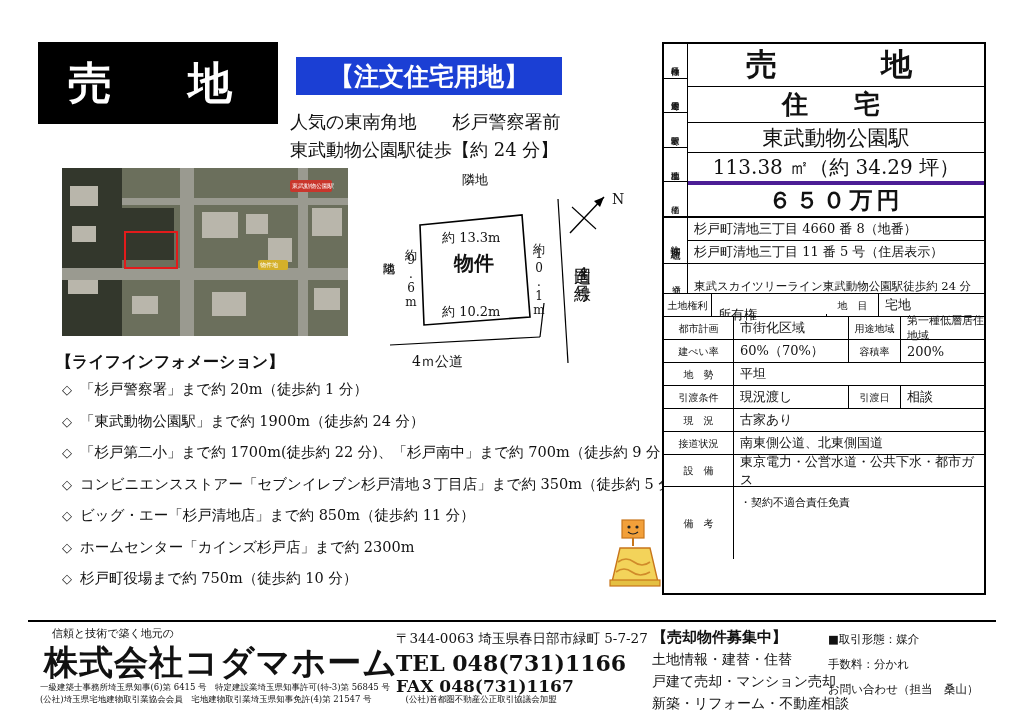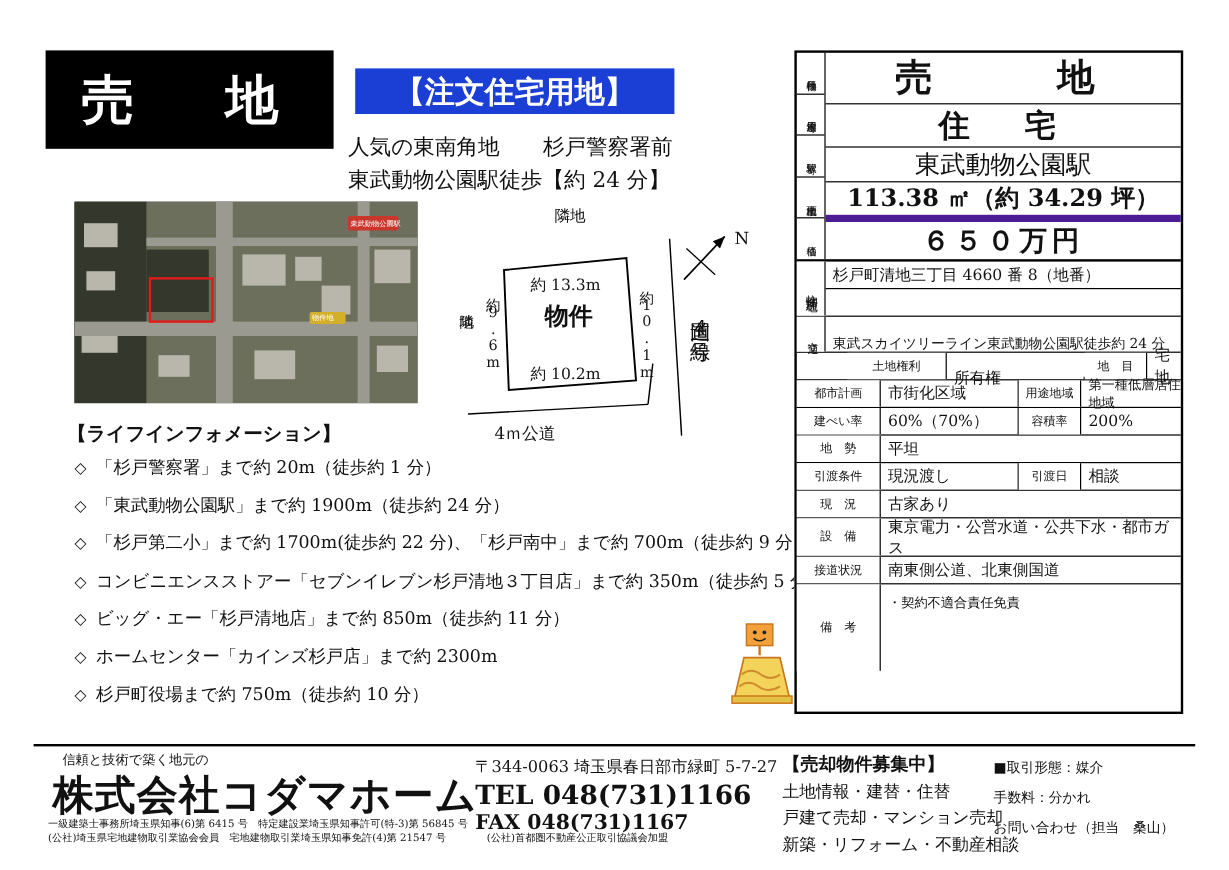--- a/index.html
+++ b/index.html
@@ -127,21 +127,21 @@
   .hr1{height:44px;display:flex;align-items:center;justify-content:center;
        font-size:31px;font-weight:bold;letter-spacing:14px;border-bottom:1px solid #000;
        font-family:"DejaVu Serif","Liberation Serif",serif;}
   .hr2{height:36px;display:flex;align-items:center;justify-content:center;
        font-size:26px;font-weight:bold;letter-spacing:10px;border-bottom:1px solid #000;
        font-family:"DejaVu Serif","Liberation Serif",serif;}
   .hr3{height:32px;display:flex;align-items:center;justify-content:center;
        font-size:21px;border-bottom:1px solid #000;
        font-family:"DejaVu Serif","Liberation Serif",serif;}
   .hr4{height:30px;display:flex;align-items:center;justify-content:center;
-       font-size:20px;font-weight:bold;border-bottom:6px solid #4c1d95;
+       font-size:20px;font-weight:normal;border-bottom:4px solid #4c1d95;
        font-family:"DejaVu Serif","Liberation Serif",serif;}
   .hr5{flex:1;display:flex;align-items:center;justify-content:center;
        font-size:23px;font-weight:bold;letter-spacing:4px;
        font-family:"DejaVu Serif","Liberation Serif",serif;}
 
   
   .footer-rule{position:absolute;left:28px;top:620px;width:968px;height:2px;background:#000;}
   .company-tag{
     position:absolute;left:52px;top:626px;font-size:11px;
     font-family:"DejaVu Serif","Liberation Serif",serif;
@@ -254,30 +254,31 @@
         <div class="hr3">東武動物公園駅</div>
         <div class="hr4">113.38 ㎡（約 34.29 坪）</div>
         <div class="hr5">６５０万円</div>
       </div>
     </div>
 
     <div class="row" style="height:46px;">
       <div class="lbl lblv" style="width:24px;">物件所在地</div>
       <div style="flex:1;display:flex;flex-direction:column;">
         <div class="val" style="height:23px;border-bottom:1px solid #000;">杉戸町清地三丁目 4660 番 8（地番）</div>
+        <div class="val" style="height:23px;">杉戸町清地三丁目 11 番 5 号（住居表示）</div>
       </div>
     </div>
 
     <div class="row" style="height:30px;">
       <div class="lbl lblv" style="width:24px;font-size:9px;">交通</div>
       <div class="val" style="flex:1;font-size:11.5px;margin-top:15px;">東武スカイツリーライン東武動物公園駅徒歩約 24 分</div>
     </div>
 
     <div class="row" style="height:23px;">
-      <div class="lbl" style="width:83px;margin-left:42px;">土地権利</div>
+      <div class="lbl" style="width:48px;">土地権利</div>
       <div class="val" style="width:115px;border-right:1px solid #000;margin-top:20px;">所有権</div>
       <div class="lbl" style="width:52px;">地　目</div>
       <div class="val" style="flex:1;">宅地</div>
     </div>
 
     <div class="row" style="height:23px;">
       <div class="lbl" style="width:70px;">都市計画</div>
       <div class="val" style="width:115px;border-right:1px solid #000;">市街化区域</div>
       <div class="lbl" style="width:52px;">用途地域</div>
       <div class="val" style="flex:1;font-size:11px;">第一種低層居住地域</div>
@@ -301,28 +302,28 @@
       <div class="val" style="width:115px;border-right:1px solid #000;">現況渡し</div>
       <div class="lbl" style="width:52px;">引渡日</div>
       <div class="val" style="flex:1;">相談</div>
     </div>
 
     <div class="row" style="height:23px;">
       <div class="lbl" style="width:70px;">現　況</div>
       <div class="val" style="flex:1;">古家あり</div>
     </div>
 
+    <div class="row" style="height:23px;">
+      <div class="lbl" style="width:70px;">接道状況</div>
+      <div class="val" style="flex:1;">南東側公道、北東側国道</div>
+    </div>
+
     <div class="row" style="height:32px;">
       <div class="lbl" style="width:70px;">設　備</div>
       <div class="val" style="flex:1;">東京電力・公営水道・公共下水・都市ガス</div>
-    </div>
-
-    <div class="row" style="height:23px;">
-      <div class="lbl" style="width:70px;">接道状況</div>
-      <div class="val" style="flex:1;">南東側公道、北東側国道</div>
     </div>
 
     <div class="row" style="height:72px;">
       <div class="lbl" style="width:70px;">備　考</div>
       <div class="val" style="flex:1;align-items:flex-start;padding-top:8px;font-size:11px;">・契約不適合責任免責</div>
     </div>
 
   </div>
 
   <svg class="mascot" viewBox="0 0 62 72">

